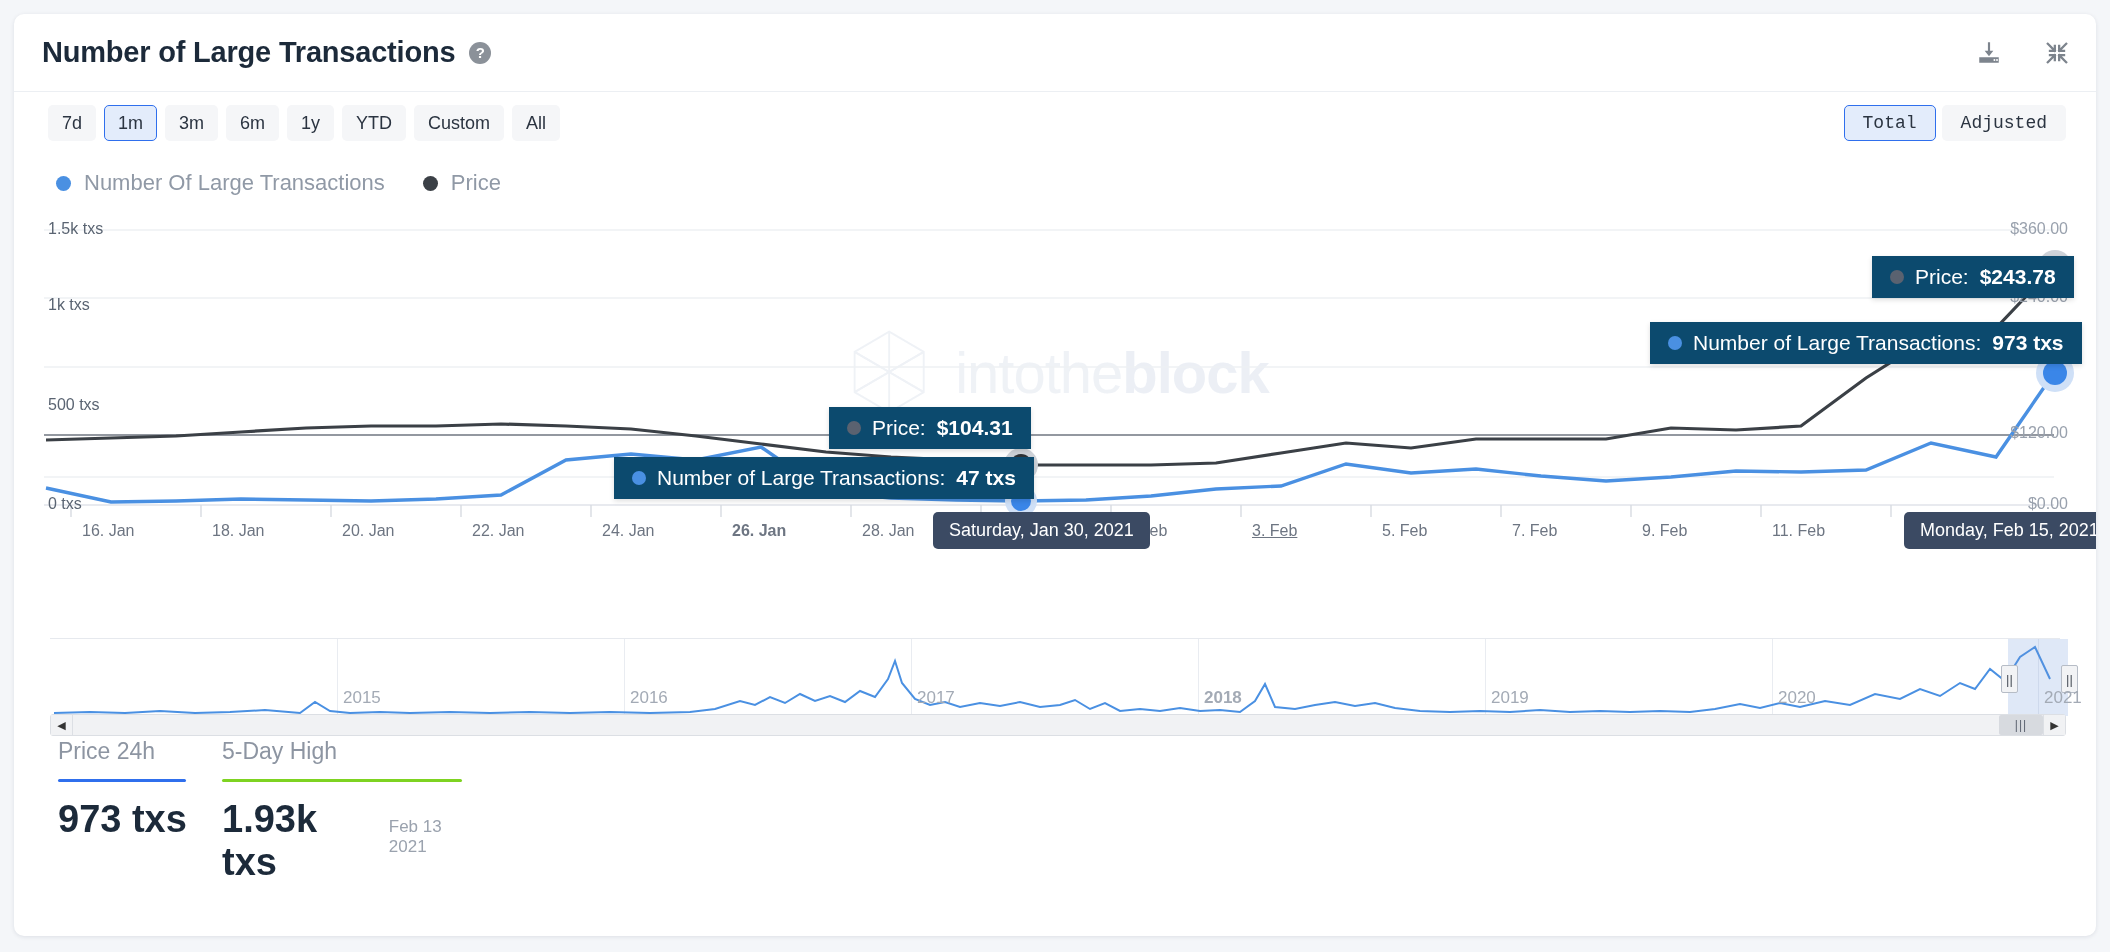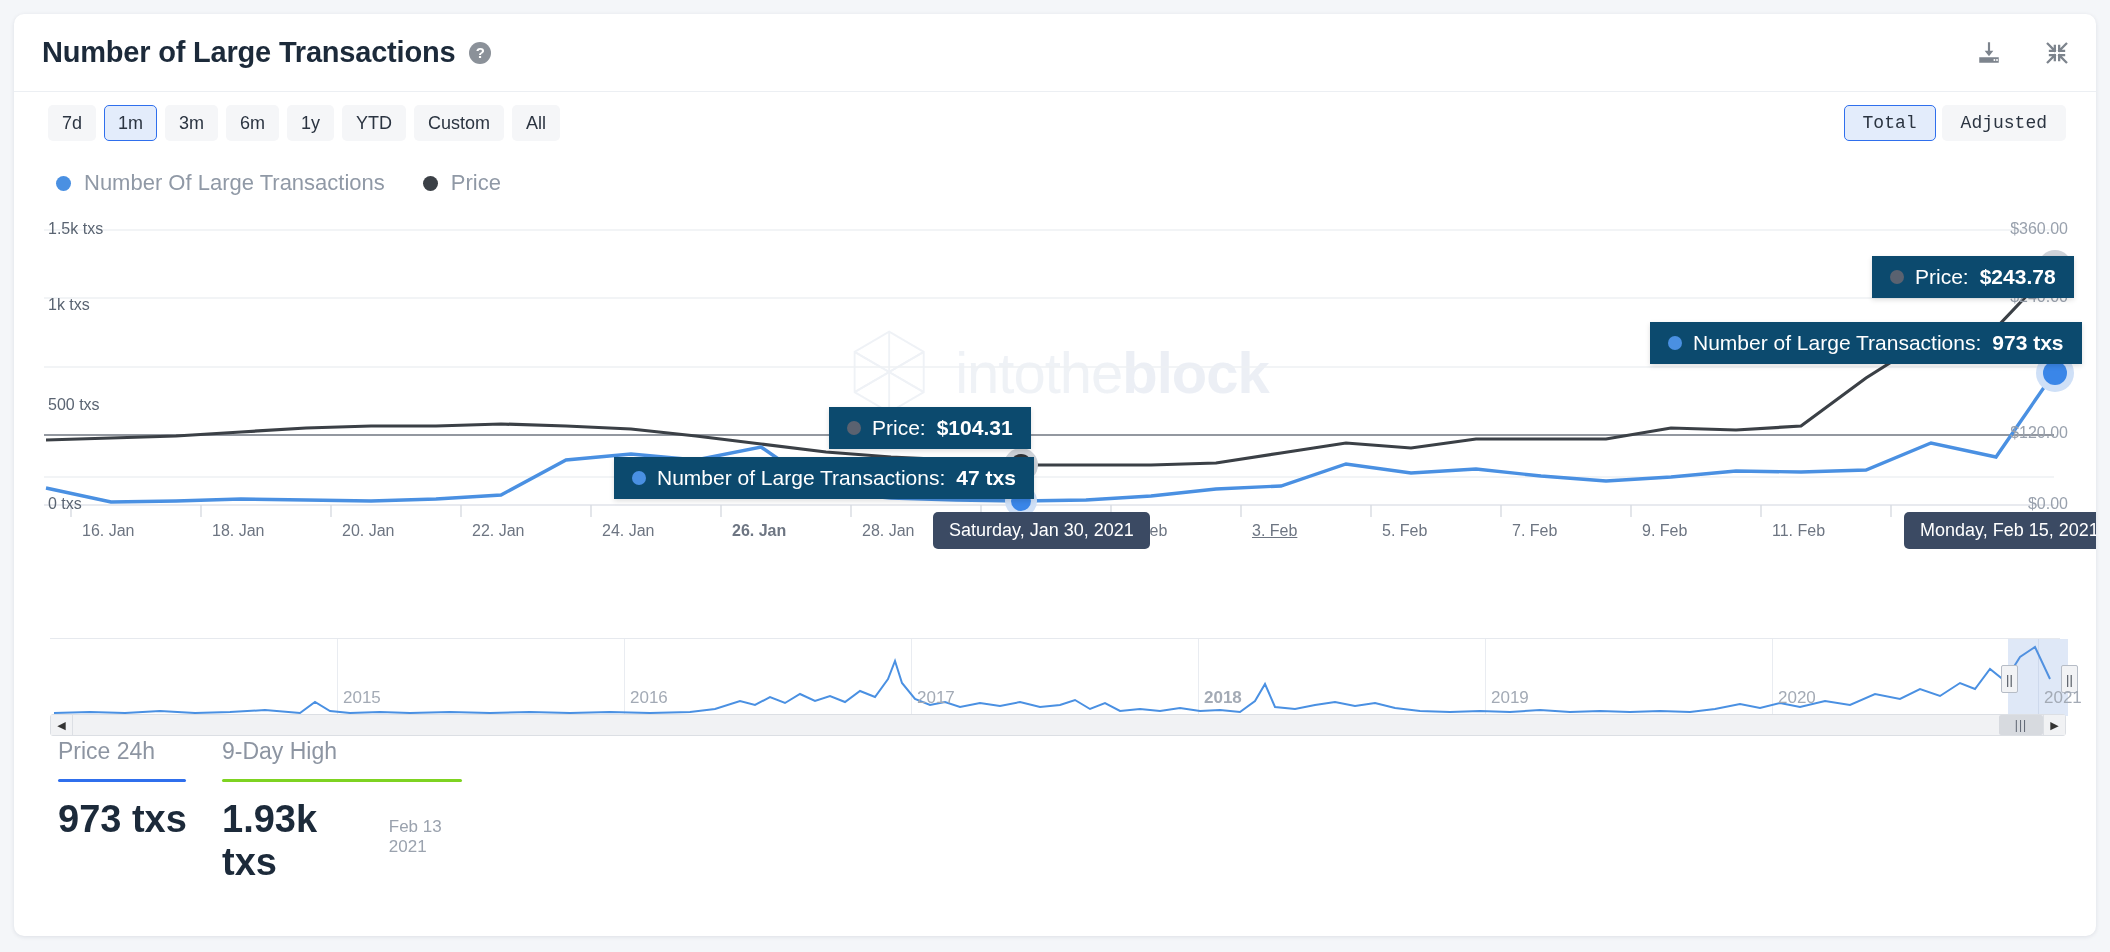--- a/index.html
+++ b/index.html
@@ -401,21 +401,21 @@
   <div class="stats">
     <div class="stat" style="width:152px;">
       <div class="stat-label">Price 24h</div>
       <div class="stat-rule" style="background:#2f6fed; width:128px;"></div>
       <div class="stat-value">
         <span>973 txs</span>
         <span class="stat-date"></span>
       </div>
     </div>
     <div class="stat" style="width:260px;">
-      <div class="stat-label">9-Day High</div>
+      <div class="stat-label">5-Day High</div>
       <div class="stat-rule" style="background:#7ed321; width:240px;"></div>
       <div class="stat-value">
         <span>1.93k txs</span>
         <span class="stat-date">Feb 13 2021</span>
       </div>
     </div>
   </div>
 
 </div>
 

